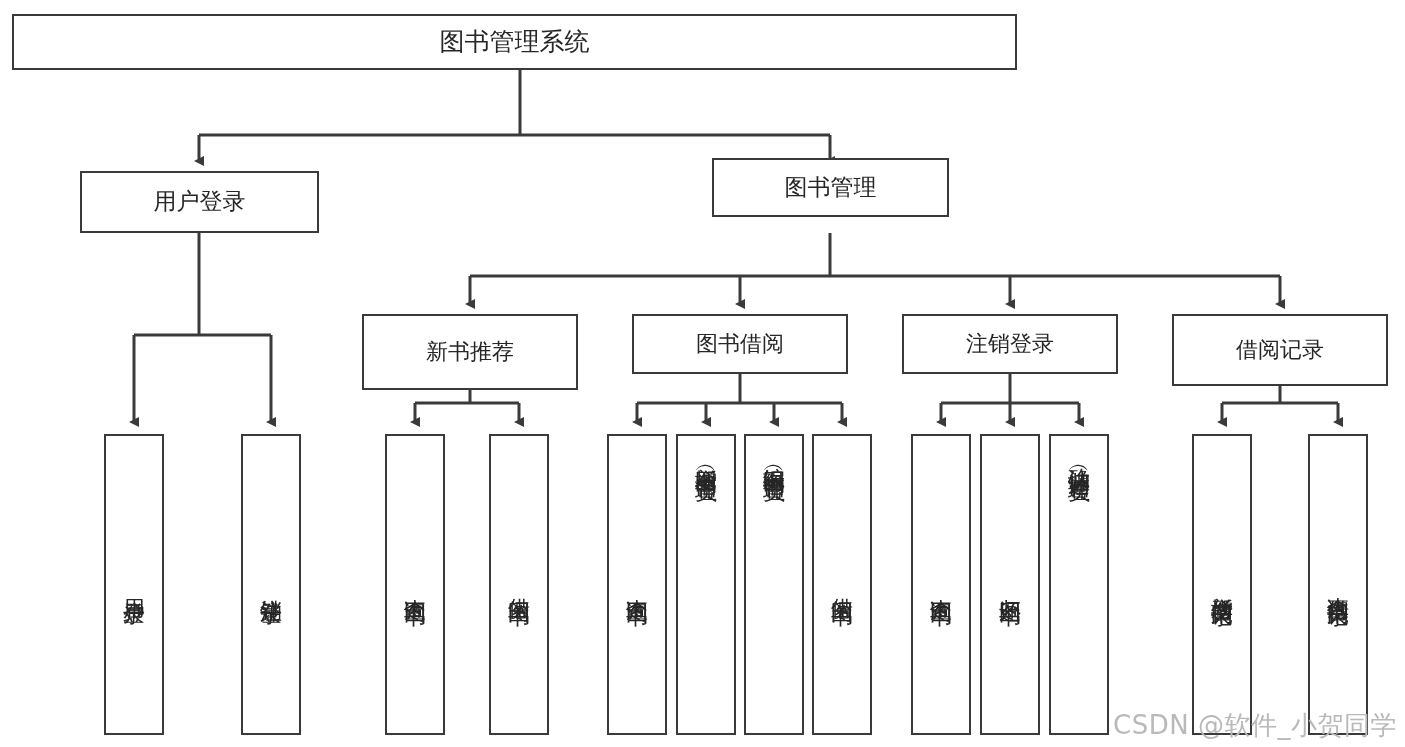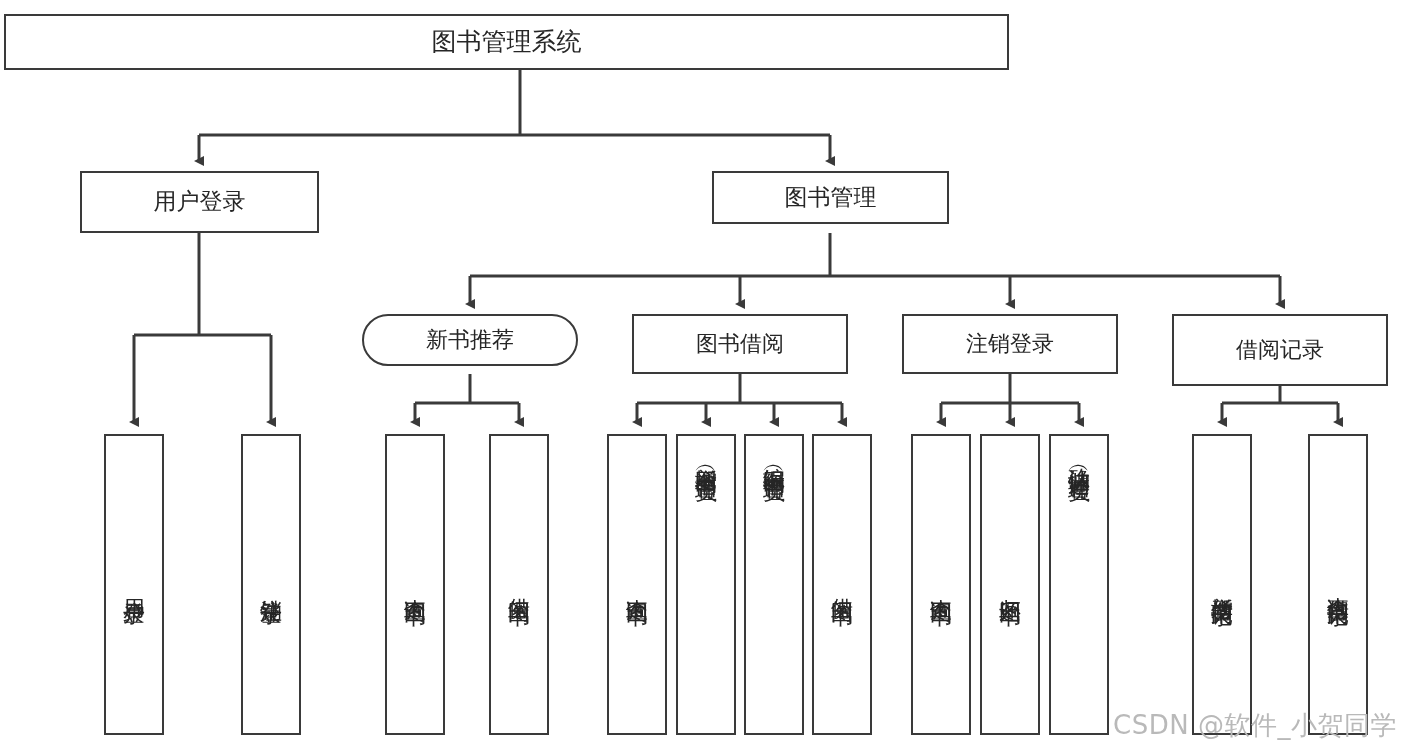--- a/index.html
+++ b/index.html
@@ -116,32 +116,32 @@
       <path d="M 1010,403 L 1010,422" marker-end="url(#arrowhead)"></path>
       <path d="M 1079,403 L 1079,422" marker-end="url(#arrowhead)"></path>
 
       <path d="M 1280,374 L 1280,403"></path>
       <path d="M 1222,403 L 1338,403"></path>
       <path d="M 1222,403 L 1222,422" marker-end="url(#arrowhead)"></path>
       <path d="M 1338,403 L 1338,422" marker-end="url(#arrowhead)"></path>
     </g>
   </svg>
 
-  <div class="node-box level-0" style="left:4px; top:14px; width:1005px; height:56px;">
+  <div class="node-box level-0" style="left:12px; top:14px; width:1005px; height:56px;">
     <span class="node-label">图书管理系统</span>
   </div>
 
   <div class="node-box level-1" style="left:80px; top:171px; width:239px; height:62px;">
     <span class="node-label">用户登录</span>
   </div>
-  <div class="node-box level-1" style="left:712px; top:171px; width:237px; height:53px;justify-content:center;">
+  <div class="node-box level-1" style="left:712px; top:158px; width:237px; height:59px;justify-content:center;">
     <span class="node-label">图书管理</span>
   </div>
 
-  <div class="node-box level-2" style="left:362px; top:314px; width:216px; height:52px;border-radius:26px;">
+  <div class="node-box level-2" style="left:362px; top:314px; width:216px; height:76px;">
     <span class="node-label">新书推荐</span>
   </div>
   <div class="node-box level-2" style="left:632px; top:314px; width:216px; height:60px;">
     <span class="node-label">图书借阅</span>
   </div>
   <div class="node-box level-2" style="left:902px; top:314px; width:216px; height:60px;">
     <span class="node-label">注销登录</span>
   </div>
   <div class="node-box level-2" style="left:1172px; top:314px; width:216px; height:72px;">
     <span class="node-label">借阅记录</span>

